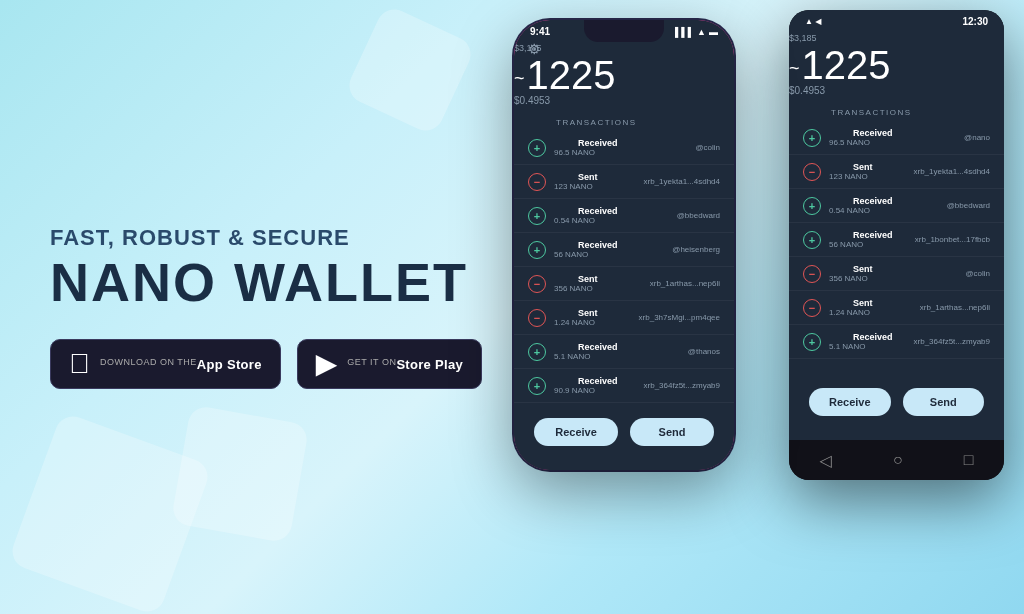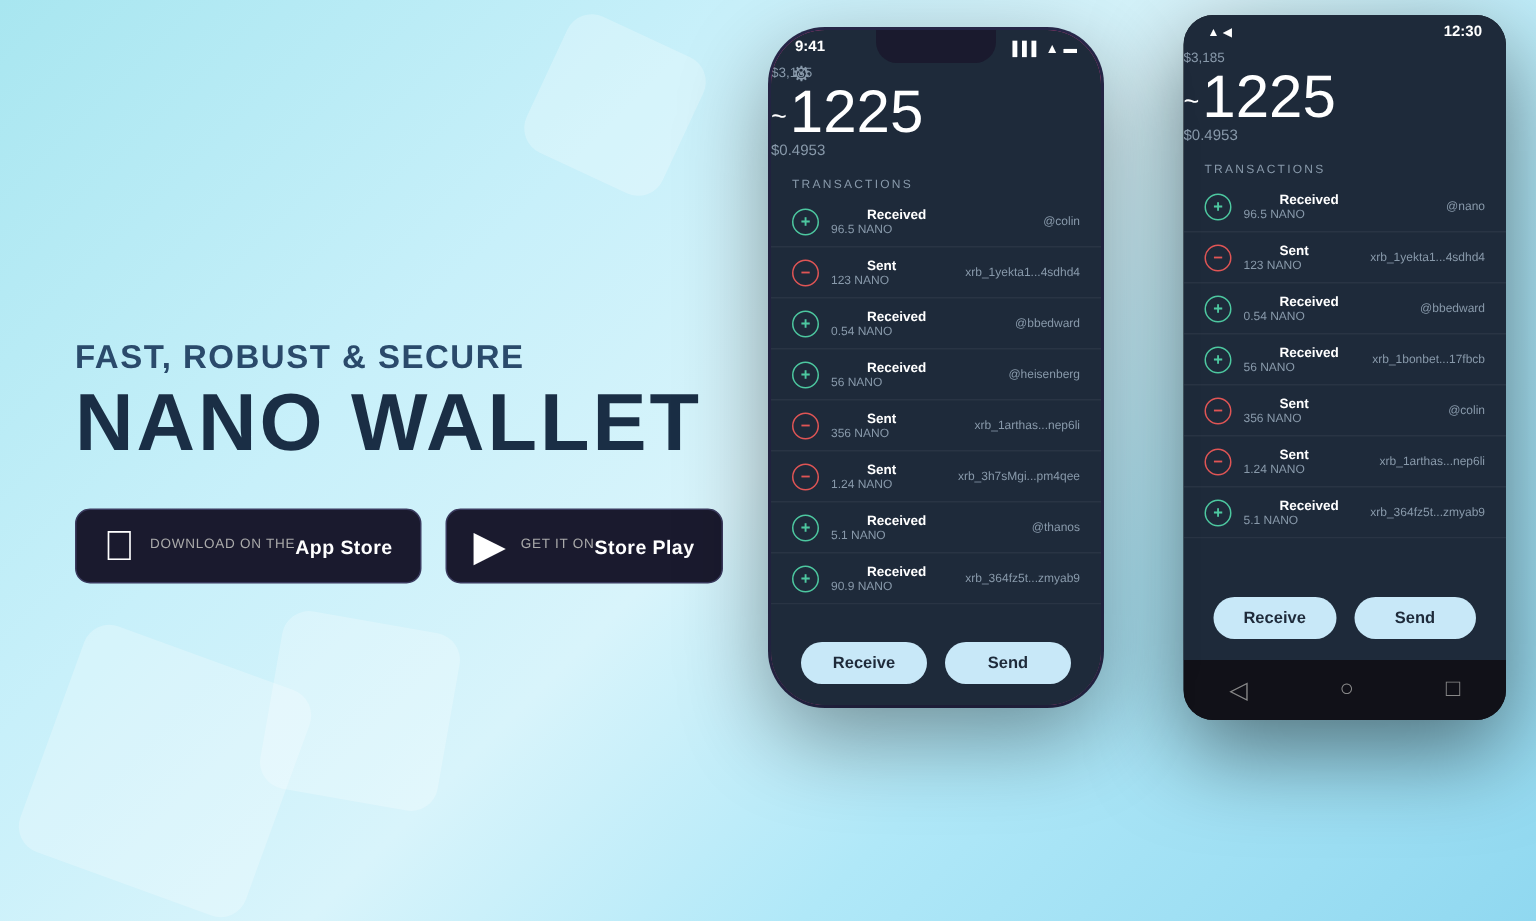--- a/index.html
+++ b/index.html
@@ -185,20 +185,21 @@
       font-size: 10px;
       color: #8899aa;
     }
 
     .transactions-label {
       font-size: 8px;
       color: #8899aa;
       letter-spacing: 1.5px;
       padding: 4px 14px;
       text-transform: uppercase;
+      margin-left: 28px;
     }
 
     .tx-list {
       overflow: hidden;
     }
 
     .tx-item {
       display: flex;
       align-items: center;
       padding: 7px 14px;
@@ -244,21 +245,21 @@
       font-size: 8px;
       color: #8899aa;
       text-align: left;
     }
 
     .phone-buttons {
       position: absolute;
       bottom: 0;
       left: 0; right: 0;
       display: flex;
-      padding: 10px 20px 14px;
+      padding: 10px 20px 24px;
       gap: 12px;
       background: linear-gradient(transparent, #1e2a3a 40%);
     }
     .action-btn {
       flex: 1;
       padding: 8px;
       border-radius: 20px;
       border: none;
       font-size: 11px;
       font-weight: 700;

